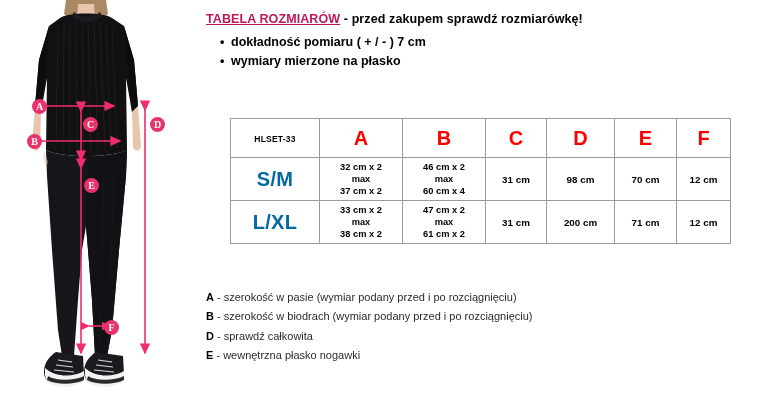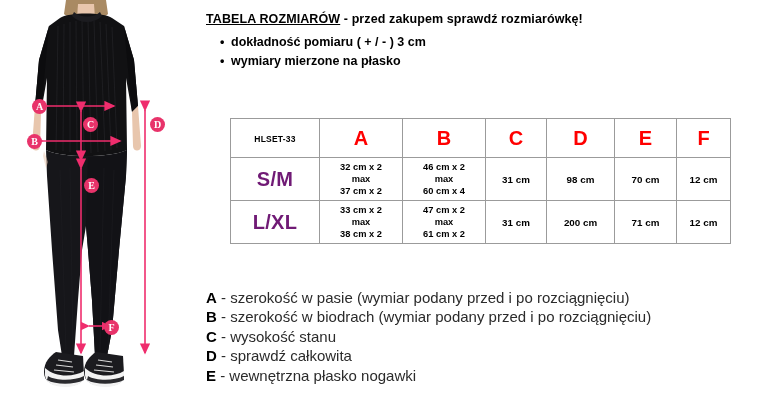--- a/index.html
+++ b/index.html
@@ -40,21 +40,21 @@
   .m-f{left:104px;top:320px;}
 
   
   .content{position:absolute;left:190px;top:0;width:578px;height:415px;}
 
   .headline{
     position:absolute;left:16px;top:12px;
     font-size:12.5px;font-weight:bold;color:#000000;
     white-space:nowrap;letter-spacing:.1px;
   }
-  .headline .hl-red{color:#000000;text-decoration:underline;}
+  .headline .hl-red{color:#be185d;text-decoration:underline;}
 
   .bullets{
     position:absolute;left:30px;top:33px;
     margin:0;padding:0;list-style:none;
   }
   .bullets li{
     font-size:12.5px;font-weight:bold;color:#000000;
     line-height:19px;white-space:nowrap;
   }
   .bullets li .dot{display:inline-block;width:11px;}
@@ -85,32 +85,32 @@
 
   tr.head td{height:38px;}
   tr.datarow td{height:42px;}
 
   .code-cell{font-size:8.5px;font-weight:bold;letter-spacing:.2px;}
   .hdr-letter{
     color:#ff0000;font-size:20px;font-weight:bold;
     font-family:"Liberation Sans", sans-serif;
   }
   .size-label{
-    color:#701a75;font-size:20px;font-weight:bold;
+    color:#0369a1;font-size:20px;font-weight:bold;
     letter-spacing:.3px;
   }
   .multi{line-height:12px;font-size:9.3px;}
   .single{font-size:9.8px;}
 
   
   .legend{
     position:absolute;left:16px;top:288px;
   }
   .legend .lrow{
-    font-size:15px;color:#2b2b2b;
+    font-size:11px;color:#2b2b2b;
     line-height:19.4px;white-space:nowrap;
     font-weight:normal;
   }
   .legend .lkey{font-weight:bold;color:#000000;}
 </style>
 </head>
 <body>
 
 <div class="page">
 
@@ -216,21 +216,21 @@
     <div class="marker m-f">F</div>
   </div>
 
   <div class="content">
 
     <div class="headline">
       <span class="hl-red">TABELA ROZMIARÓW</span><span> - przed zakupem sprawdź rozmiarówkę!</span>
     </div>
 
     <ul class="bullets">
-      <li><span class="dot">•</span><span>dokładność pomiaru ( + / - ) 3 cm</span></li>
+      <li><span class="dot">•</span><span>dokładność pomiaru ( + / - ) 7 cm</span></li>
       <li><span class="dot">•</span><span>wymiary mierzone na płasko</span></li>
     </ul>
 
     <div class="tbl-wrap">
       <table class="sizes">
         <tbody>
             <tr class="head">
           <td class="c-code">
             <span class="code-cell">HLSET-33</span>
           </td>
@@ -277,19 +277,18 @@
           <td><span class="single">71 cm</span></td>
           <td><span class="single">12 cm</span></td>
         </tr>
       </tbody>
         </table>
     </div>
 
     <div class="legend">
       <div class="lrow"><span class="lkey">A</span> <span>- szerokość w pasie (wymiar podany przed i po rozciągnięciu)</span></div>
       <div class="lrow"><span class="lkey">B</span> <span>- szerokość w biodrach (wymiar podany przed i po rozciągnięciu)</span></div>
-      <div class="lrow"><span class="lkey">C</span> <span>- wysokość stanu</span></div>
       <div class="lrow"><span class="lkey">D</span> <span>- sprawdź całkowita</span></div>
       <div class="lrow"><span class="lkey">E</span> <span>- wewnętrzna płasko nogawki</span></div>
     </div>
 
   </div>
 </div>
 
 </body></html>

